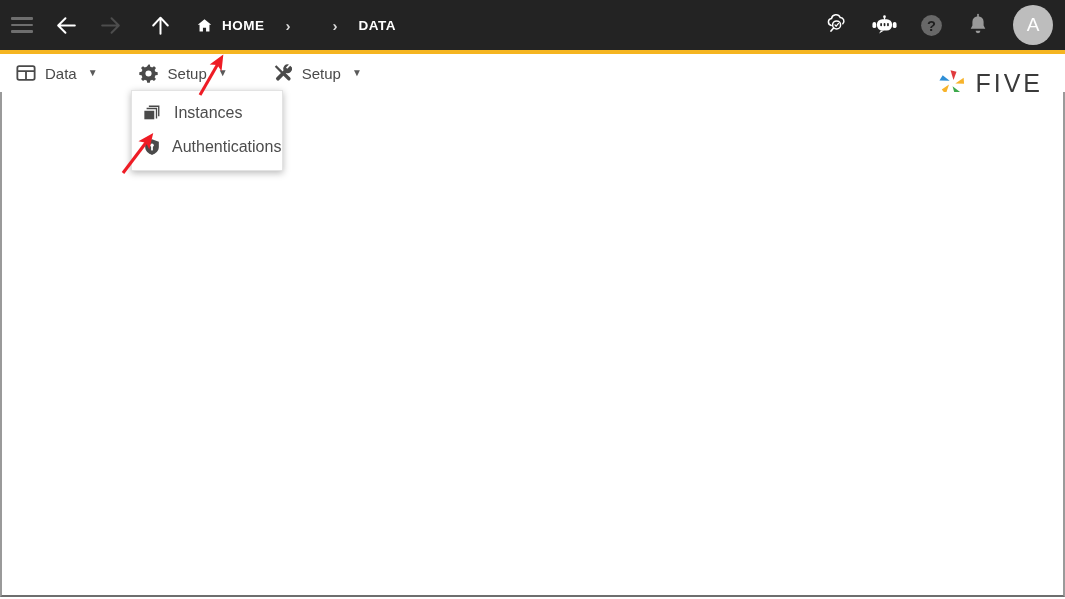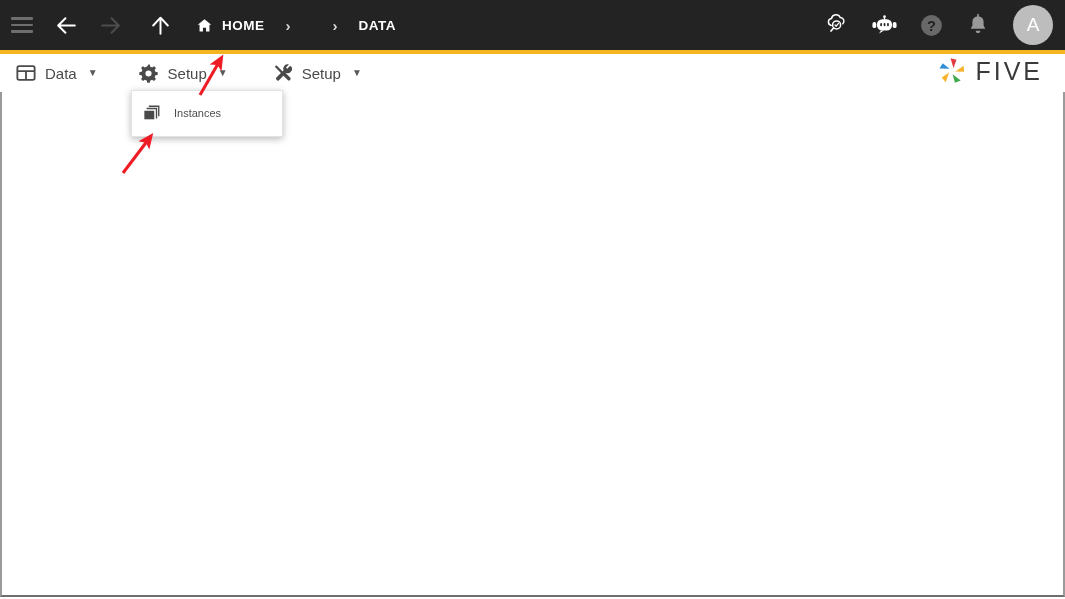--- a/index.html
+++ b/index.html
@@ -136,21 +136,21 @@
     color: #5a5a5a;
     font-size: 10px;
     line-height: 1;
     margin-left: 2px;
   }
   .menu-icon { display: flex; align-items: center; }
 
   .logo-wrap {
     position: absolute;
     right: 22px;
-    top: 56px;
+    top: 68px;
     display: flex;
     align-items: center;
     gap: 8px;
   }
   .logo-text {
     font-size: 25px;
     letter-spacing: 3px;
     color: #3a3a3a;
     font-family: "Liberation Sans", sans-serif;
     font-weight: normal;
@@ -170,21 +170,21 @@
   }
   .dd-item {
     display: flex;
     align-items: center;
     gap: 11px;
     height: 34px;
     padding: 0 10px 0 11px;
     cursor: pointer;
   }
   .dd-label {
-    font-size: 11px;
+    font-size: 16px;
     color: #4c4c4c;
     white-space: nowrap;
   }
   .dd-icon { display: flex; align-items: center; width: 20px; }
 
   
   .content {
     position: absolute;
     left: 0; top: 92px;
     width: 1065px;
@@ -367,20 +367,30 @@
       <span class="dd-icon">
         <svg width="18" height="18" viewBox="0 0 20 20">
           <path d="M6.5 2.5 H17.5 V13.5" fill="none" stroke="#4a4a4a" stroke-width="1.5"></path>
           <path d="M4 5 H15 V16" fill="none" stroke="#4a4a4a" stroke-width="1.5"></path>
           <rect x="1.5" y="7.5" width="11" height="9.5" fill="#4a4a4a"></rect>
         </svg>
       </span>
       <span class="dd-label">Instances</span>
     </div>
 
+    <div class="dd-item">
+      <span class="dd-icon">
+        <svg width="18" height="18" viewBox="0 0 20 20">
+          <path d="M10 1.4 L17.6 4.2 V10 C17.6 14.2 14.2 17.4 10 18.8 C5.8 17.4 2.4 14.2 2.4 10 V4.2 Z" fill="#4a4a4a"></path>
+          <circle cx="10" cy="8.1" r="2.0" fill="#ffffff"></circle>
+          <path d="M10 9.2 L10 13.0" stroke="#ffffff" stroke-width="2.0" stroke-linecap="round"></path>
+        </svg>
+      </span>
+      <span class="dd-label">Authentications</span>
+    </div>
   </div>
 
   <svg class="arrow-overlay" viewBox="0 0 1065 599">
     <defs>
       <marker id="redhead" markerWidth="5.5" markerHeight="5.5" refX="2.4" refY="2.6" orient="auto">
         <path d="M0.2 0.4 L5.2 2.6 L0.2 4.8 L1.3 2.6 Z" fill="#EE1C25"></path>
       </marker>
     </defs>
     <line x1="200" y1="95" x2="219" y2="62" stroke="#EE1C25" stroke-width="3.1" marker-end="url(#redhead)"></line>
     <line x1="123" y1="173" x2="148" y2="140" stroke="#EE1C25" stroke-width="3.1" marker-end="url(#redhead)"></line>

